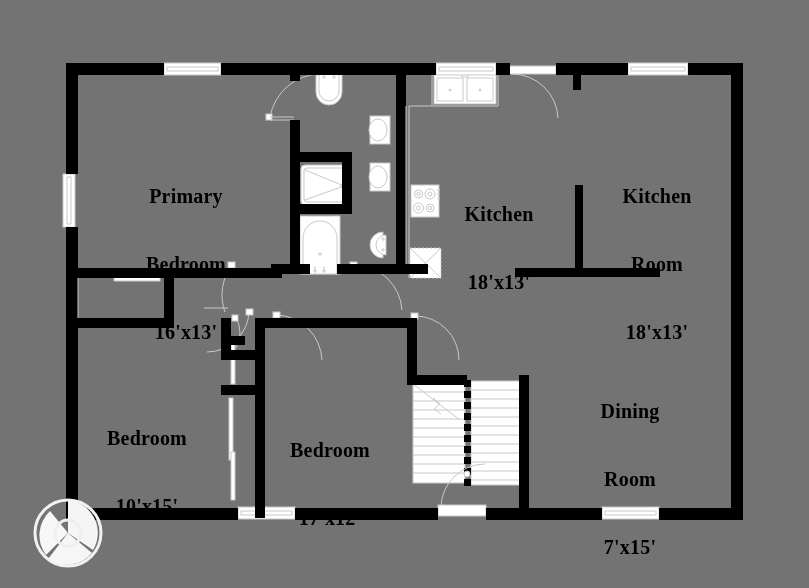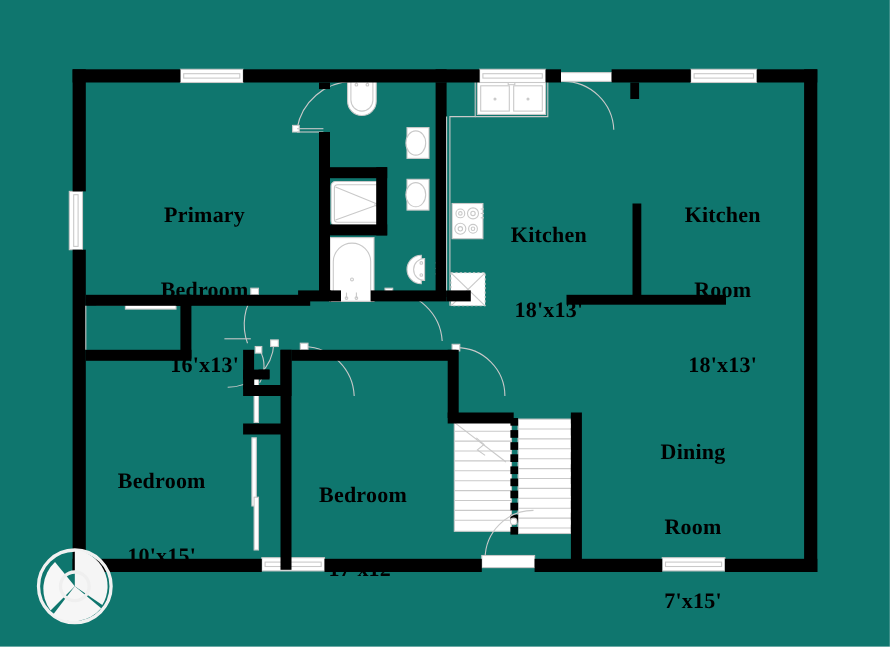--- a/index.html
+++ b/index.html
@@ -1,17 +1,17 @@
 <!DOCTYPE html>
 <html><head>
 <meta charset="utf-8">
 <style>
   html,body{margin:0;padding:0;background:#ffffff;}
   body{width:809px;height:588px;overflow:hidden;font-family:"Liberation Serif",serif;}
-  #stage{position:relative;width:809px;height:588px;background:#0f766e;}
+  #stage{position:relative;width:809px;height:588px;background:#737373;}
   #plan{position:absolute;left:0;top:0;width:809px;height:588px;}
   .room-label{
     position:absolute;
     font-family:"Liberation Serif",serif;
     font-weight:700;
     color:#000000;
     text-align:center;
     line-height:1.13;
     white-space:pre;
     letter-spacing:0.2px;

